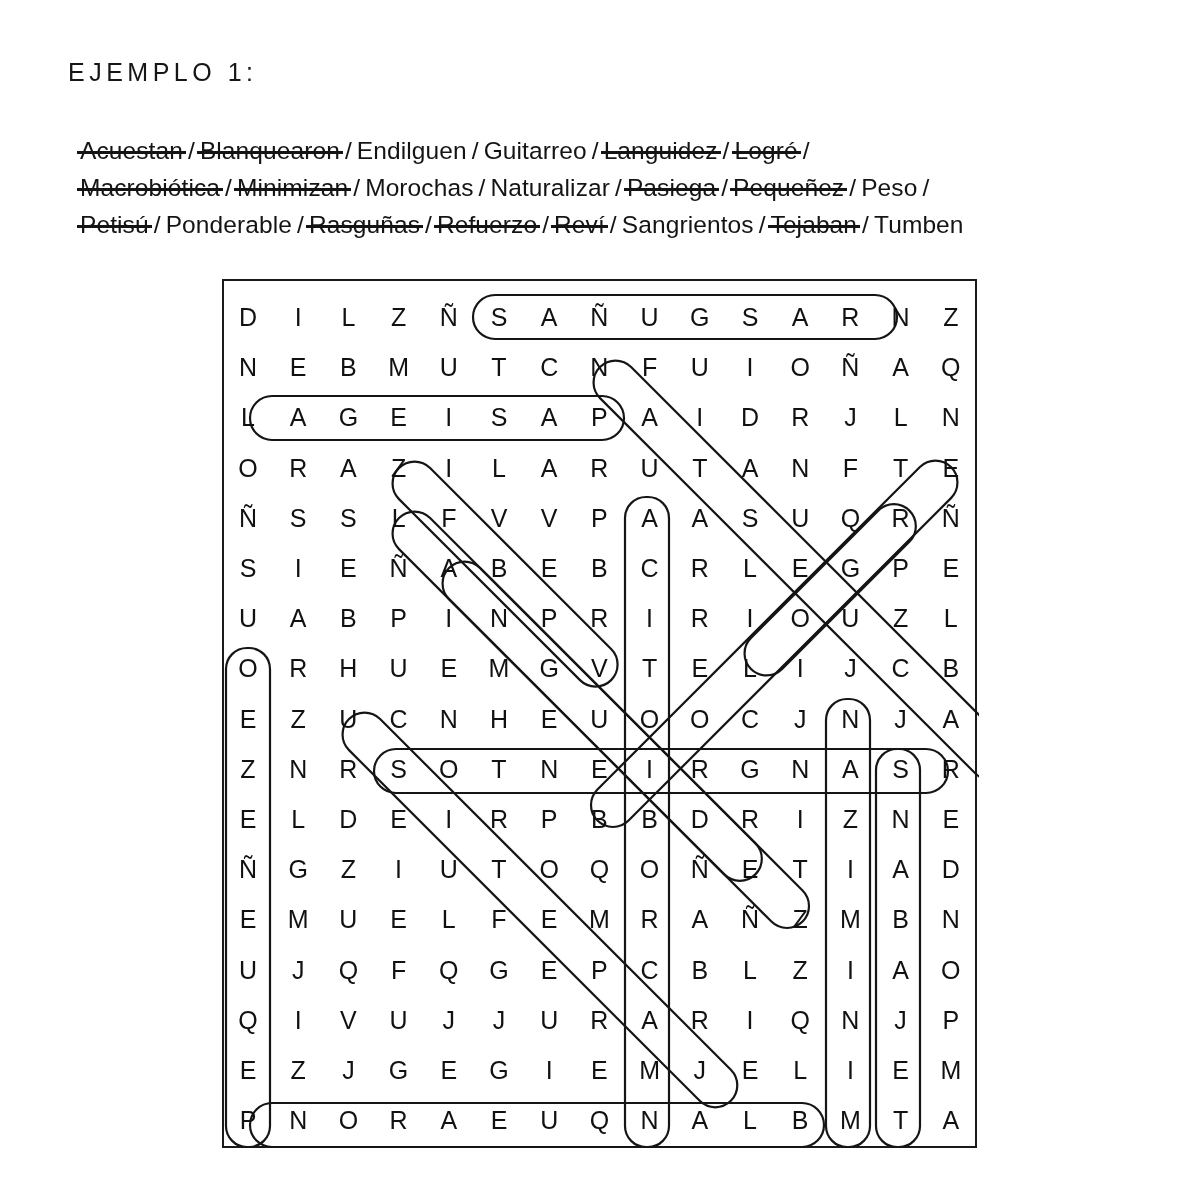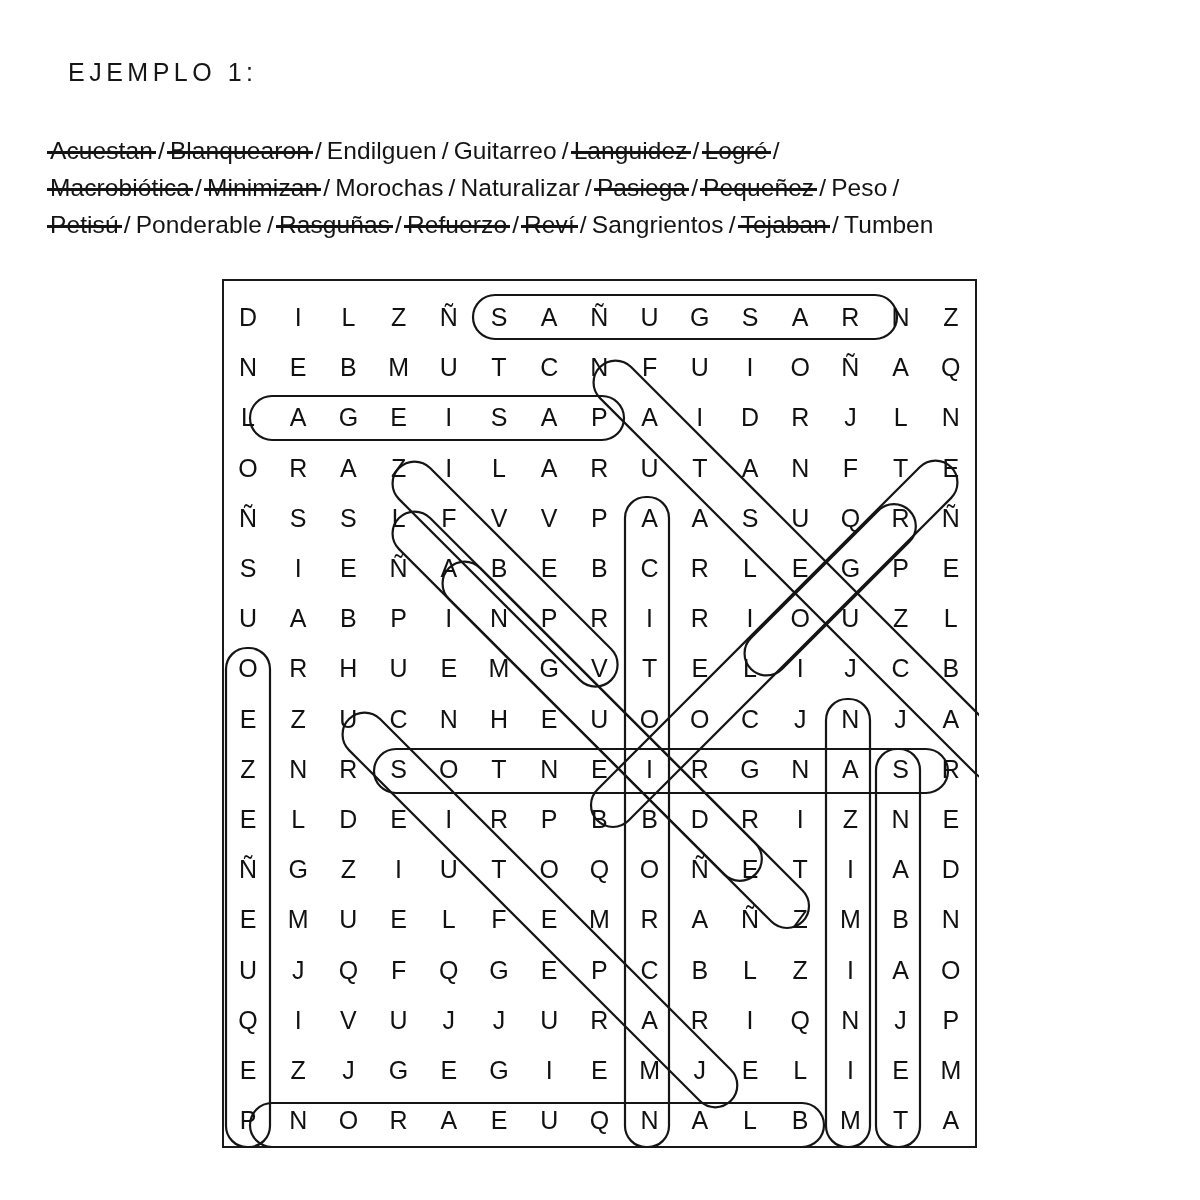--- a/index.html
+++ b/index.html
@@ -26,21 +26,21 @@
     left: 68px;
     top: 58px;
     font-size: 25px;
     letter-spacing: 4.5px;
     font-weight: 400;
     color: #161616;
     white-space: nowrap;
   }
   #wordlist {
     position: absolute;
-    left: 50px;
+    left: 80px;
     top: 132px;
     width: 1060px;
     font-size: 24.5px;
     line-height: 37px;
     color: #141414;
     letter-spacing: 0.1px;
   }
   .wl-line { white-space: nowrap; }
   .wl-word { position: relative; display: inline-block; }
   .wl-word.struck::after {

